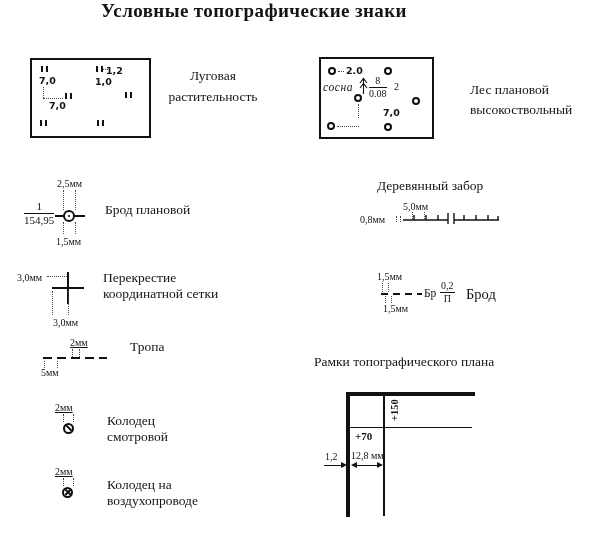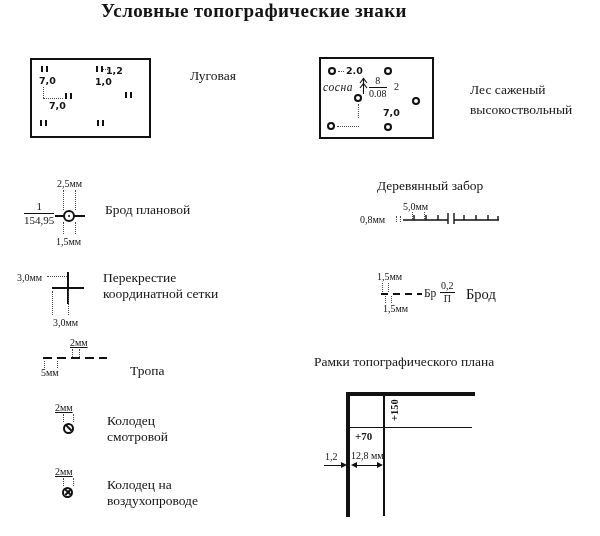--- a/index.html
+++ b/index.html
@@ -66,20 +66,21 @@
     <i class="abs doth" style="left:71px;top:9px;width:7px"></i>
     <span class="abs bnum" style="left:74px;top:5px">1,2</span>
     <span class="abs bnum" style="left:63px;top:16px">1,0</span>
     <i class="abs mq" style="left:33px;top:33px"></i>
     <i class="abs mq" style="left:93px;top:32px"></i>
     <i class="abs mq" style="left:8px;top:60px"></i>
     <i class="abs mq" style="left:65px;top:60px"></i>
   </div>
   <div class="abs lbl ctr" style="left:160px;top:66px;width:106px;line-height:1.55">
     <span class="ln">Луговая</span>
+    <span class="ln">растительность</span>
   </div>
 
   <div class="abs sbox" style="left:319px;top:57px;width:111px;height:78px">
     <i class="abs fc" style="left:7px;top:8px"></i>
     <i class="abs doth" style="left:17px;top:12px;width:6px"></i>
     <span class="abs bnum" style="left:25px;top:6px">2.0</span>
     <i class="abs fc" style="left:63px;top:8px"></i>
     <span class="abs species" style="left:2px;top:22px">сосна</span>
     <svg class="abs" style="left:38px;top:18px" width="9" height="18" viewBox="0 0 9 18">
       <path d="M4.5 1 V17 M1 6 L4.5 1.5 L8 6 M1 11 L4.5 6.5 L8 11" stroke="#111" stroke-width="1.1" fill="none"></path>
@@ -91,21 +92,21 @@
     <span class="abs dim" style="left:73px;top:22px">2</span>
     <i class="abs fc" style="left:33px;top:35px"></i>
     <i class="abs fc" style="left:91px;top:38px"></i>
     <i class="abs dotv" style="left:37px;top:45px;height:14px"></i>
     <span class="abs bnum" style="left:62px;top:48px">7,0</span>
     <i class="abs fc" style="left:6px;top:63px"></i>
     <i class="abs doth" style="left:16px;top:67px;width:22px"></i>
     <i class="abs fc" style="left:63px;top:64px"></i>
   </div>
   <div class="abs lbl" style="left:470px;top:80px;line-height:1.45">
-    <span class="ln">Лес саженый</span>
+    <span class="ln">Лес плановой</span>
     <span class="ln">высокоствольный</span>
   </div>
 
   <span class="abs dim" style="left:57px;top:178px">2,5мм</span>
   <i class="abs dotv" style="left:63px;top:190px;height:20px"></i>
   <i class="abs dotv" style="left:75px;top:190px;height:20px"></i>
   <i class="abs dotv" style="left:63px;top:222px;height:12px"></i>
   <i class="abs dotv" style="left:75px;top:222px;height:12px"></i>
   <i class="abs hline" style="left:55px;top:215px;width:30px"></i>
   <i class="abs ring" style="left:63px;top:210px"></i>
@@ -130,21 +131,21 @@
     <span class="ln">координатной сетки</span>
   </div>
 
   <span class="abs dim ul" style="left:70px;top:337px">2мм</span>
   <i class="abs dotv" style="left:72px;top:349px;height:8px"></i>
   <i class="abs dotv" style="left:79px;top:349px;height:8px"></i>
   <i class="abs dashline" style="left:43px;top:357px;width:64px"></i>
   <i class="abs dotv" style="left:44px;top:361px;height:7px"></i>
   <i class="abs dotv" style="left:57px;top:361px;height:7px"></i>
   <span class="abs dim" style="left:41px;top:367px">5мм</span>
-  <span class="abs lbl" style="left:130px;top:363px">Тропа</span>
+  <span class="abs lbl" style="left:130px;top:339px">Тропа</span>
 
   <span class="abs dim ul" style="left:55px;top:402px">2мм</span>
   <i class="abs dotv" style="left:63px;top:414px;height:8px"></i>
   <i class="abs dotv" style="left:73px;top:414px;height:8px"></i>
   <i class="abs well" style="left:63px;top:423px"></i>
   <div class="abs lbl" style="left:107px;top:413px">
     <span class="ln">Колодец</span>
     <span class="ln">смотровой</span>
   </div>
 

